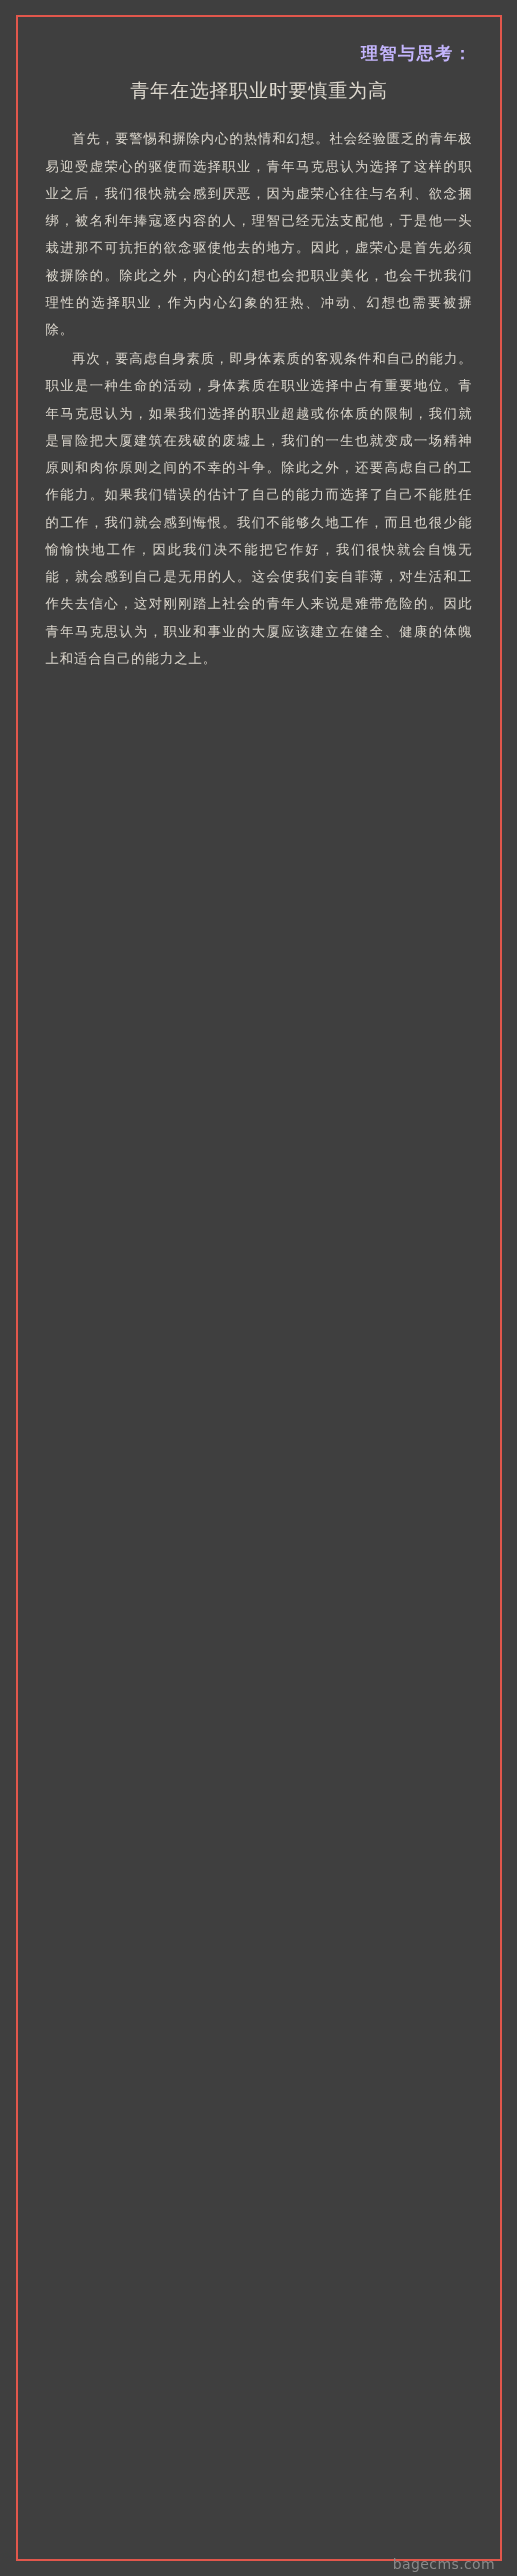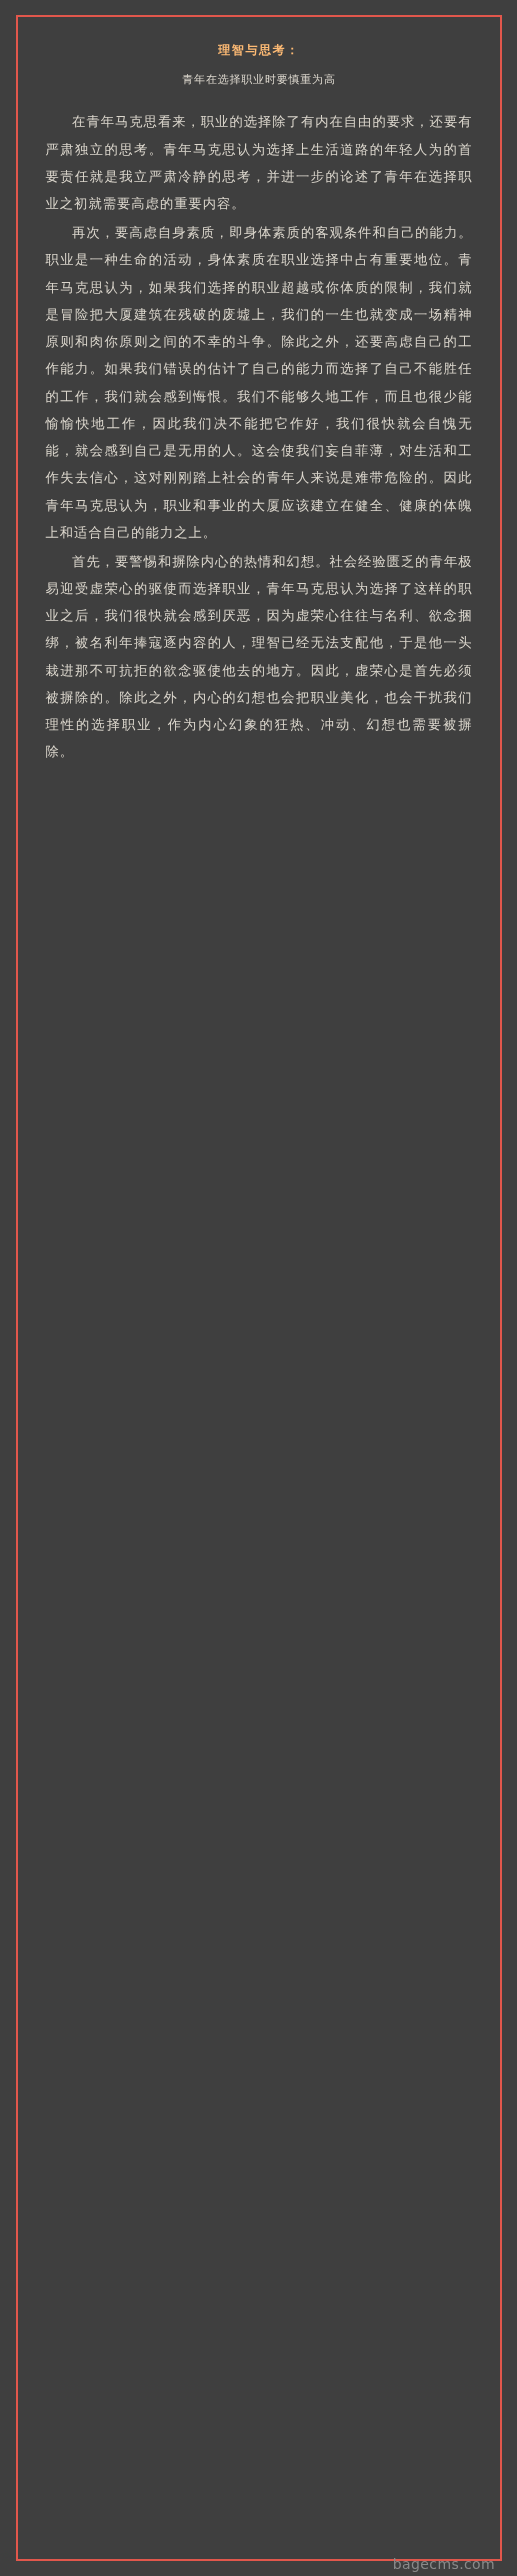--- a/index.html
+++ b/index.html
@@ -26,32 +26,32 @@
   .frame {
     width: 100%;
     height: 100%;
     box-sizing: border-box;
     border: 2.4px solid #e2574c;
     background: #3f3f3f;
     padding: 21px 27.5px 24px 27.5px;
     position: relative;
   }
   .title {
-    text-align: center;
-    color: #fdba74;
-    font-size: 12px;
+    text-align: right;
+    color: #c4b5fd;
+    font-size: 17px;
     font-weight: bold;
     letter-spacing: 1.6px;
     margin: 4.9px 0 13px 0;
     font-family: "DejaVu Sans", sans-serif;
   }
   .subtitle {
     text-align: center;
     color: #ded9cf;
-    font-size: 11px;
+    font-size: 19px;
     letter-spacing: 0.8px;
     margin: 0 0 21px 0;
     font-family: Liberation Sans, sans-serif;
   }
   .body-text p {
     color: #dcd7cd;
     font-size: 13.3px;
     line-height: 2.05;
     letter-spacing: 1px;
     text-indent: 2em;
@@ -70,20 +70,19 @@
   }
 </style>
 </head>
 <body>
 
 <div class="page">
   <div class="frame">
     <div class="title">理智与思考：</div>
     <div class="subtitle">青年在选择职业时要慎重为高</div>
     <div class="body-text">
-      <p>在青年马克思看来，职业的选择除了有内在自由的要求，还要有严肃独立的思考。青年马克思认为选择上生活道路的年轻人为的首要责任就是我立严肃冷静的思考，并进一步的论述了青年在选择职业之初就需要高虑的重要内容。</p>
+      <p>首先，要警惕和摒除内心的热情和幻想。社会经验匮乏的青年极易迎受虚荣心的驱使而选择职业，青年马克思认为选择了这样的职业之后，我们很快就会感到厌恶，因为虚荣心往往与名利、欲念捆绑，被名利年捧寇逐内容的人，理智已经无法支配他，于是他一头栽进那不可抗拒的欲念驱使他去的地方。因此，虚荣心是首先必须被摒除的。除此之外，内心的幻想也会把职业美化，也会干扰我们理性的选择职业，作为内心幻象的狂热、冲动、幻想也需要被摒除。</p>
       <p>再次，要高虑自身素质，即身体素质的客观条件和自己的能力。职业是一种生命的活动，身体素质在职业选择中占有重要地位。青年马克思认为，如果我们选择的职业超越或你体质的限制，我们就是冒险把大厦建筑在残破的废墟上，我们的一生也就变成一场精神原则和肉你原则之间的不幸的斗争。除此之外，还要高虑自己的工作能力。如果我们错误的估计了自己的能力而选择了自己不能胜任的工作，我们就会感到悔恨。我们不能够久地工作，而且也很少能愉愉快地工作，因此我们决不能把它作好，我们很快就会自愧无能，就会感到自己是无用的人。这会使我们妄自菲薄，对生活和工作失去信心，这对刚刚踏上社会的青年人来说是难带危险的。因此青年马克思认为，职业和事业的大厦应该建立在健全、健康的体魄上和适合自己的能力之上。</p>
-      <p>首先，要警惕和摒除内心的热情和幻想。社会经验匮乏的青年极易迎受虚荣心的驱使而选择职业，青年马克思认为选择了这样的职业之后，我们很快就会感到厌恶，因为虚荣心往往与名利、欲念捆绑，被名利年捧寇逐内容的人，理智已经无法支配他，于是他一头栽进那不可抗拒的欲念驱使他去的地方。因此，虚荣心是首先必须被摒除的。除此之外，内心的幻想也会把职业美化，也会干扰我们理性的选择职业，作为内心幻象的狂热、冲动、幻想也需要被摒除。</p>
     </div>
     <div class="watermark">bagecms.com</div>
   </div>
 </div>
 
 
 </body></html>

